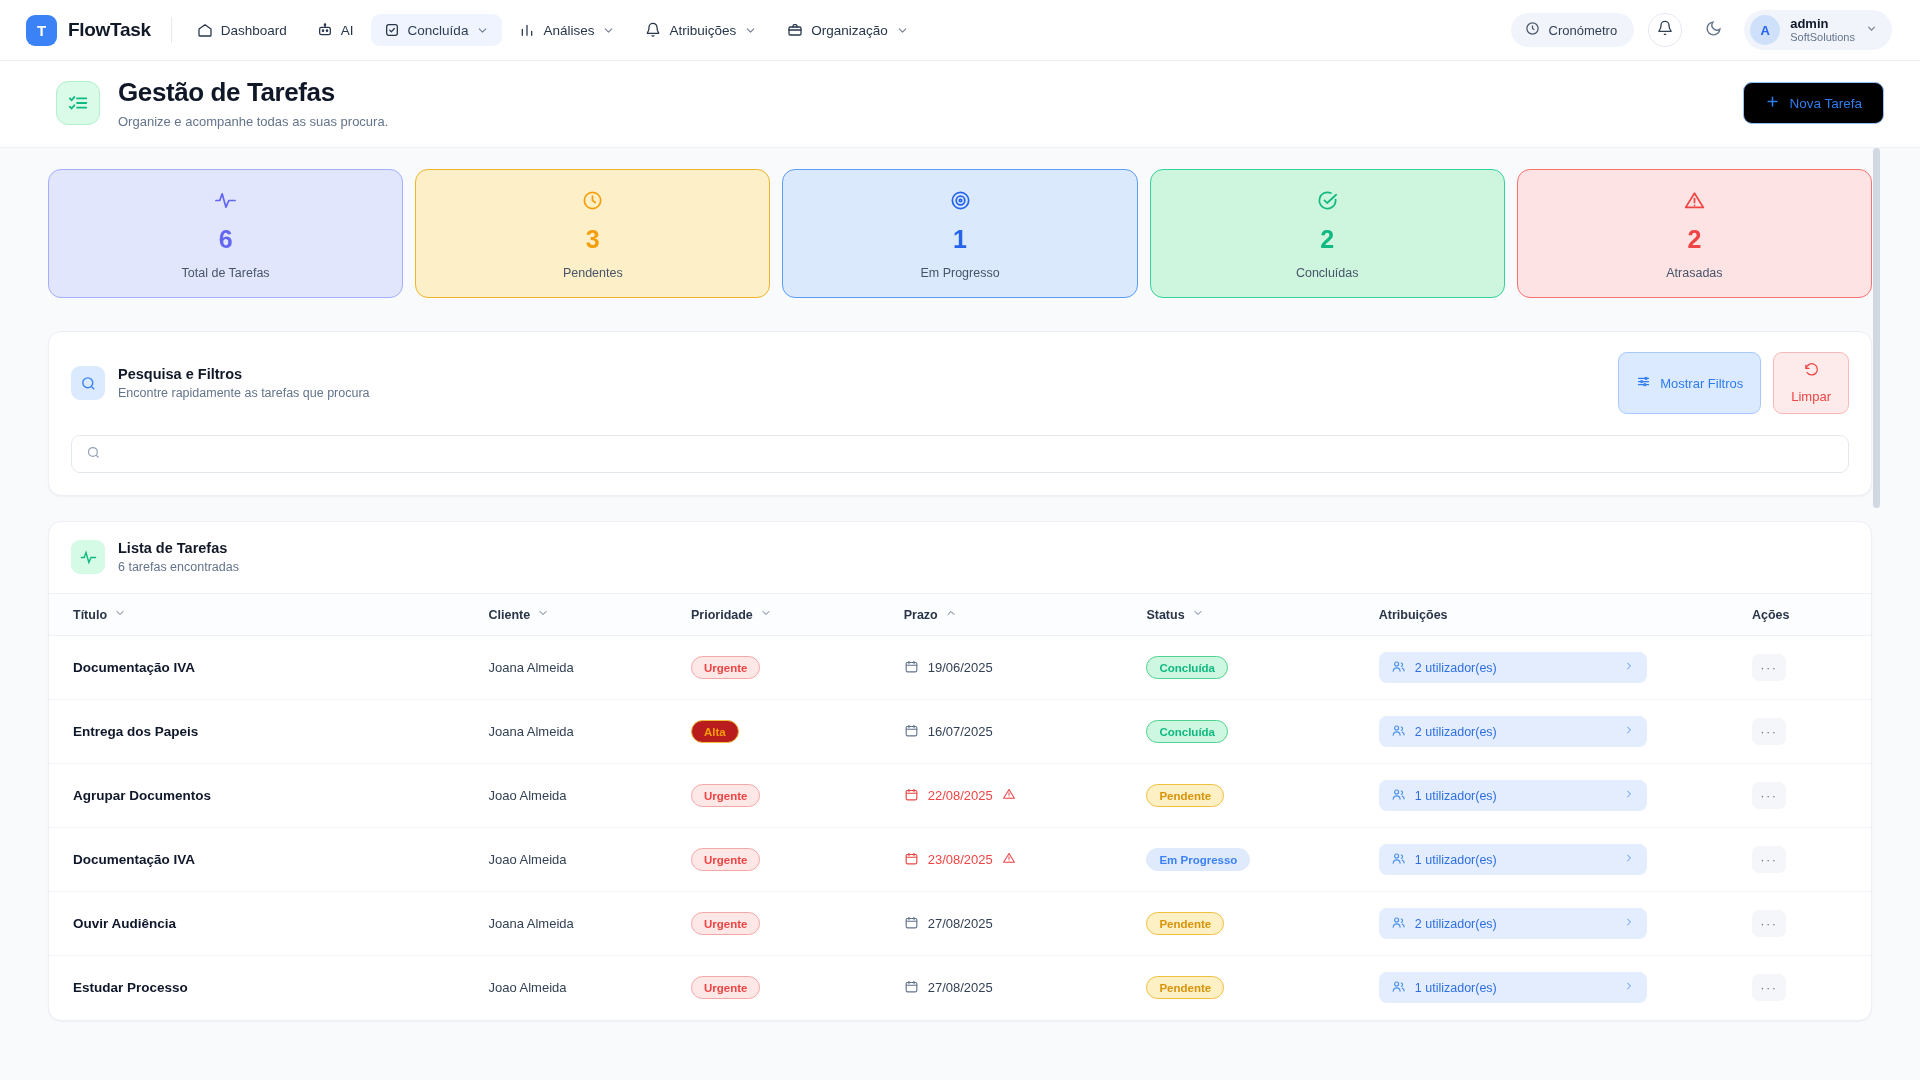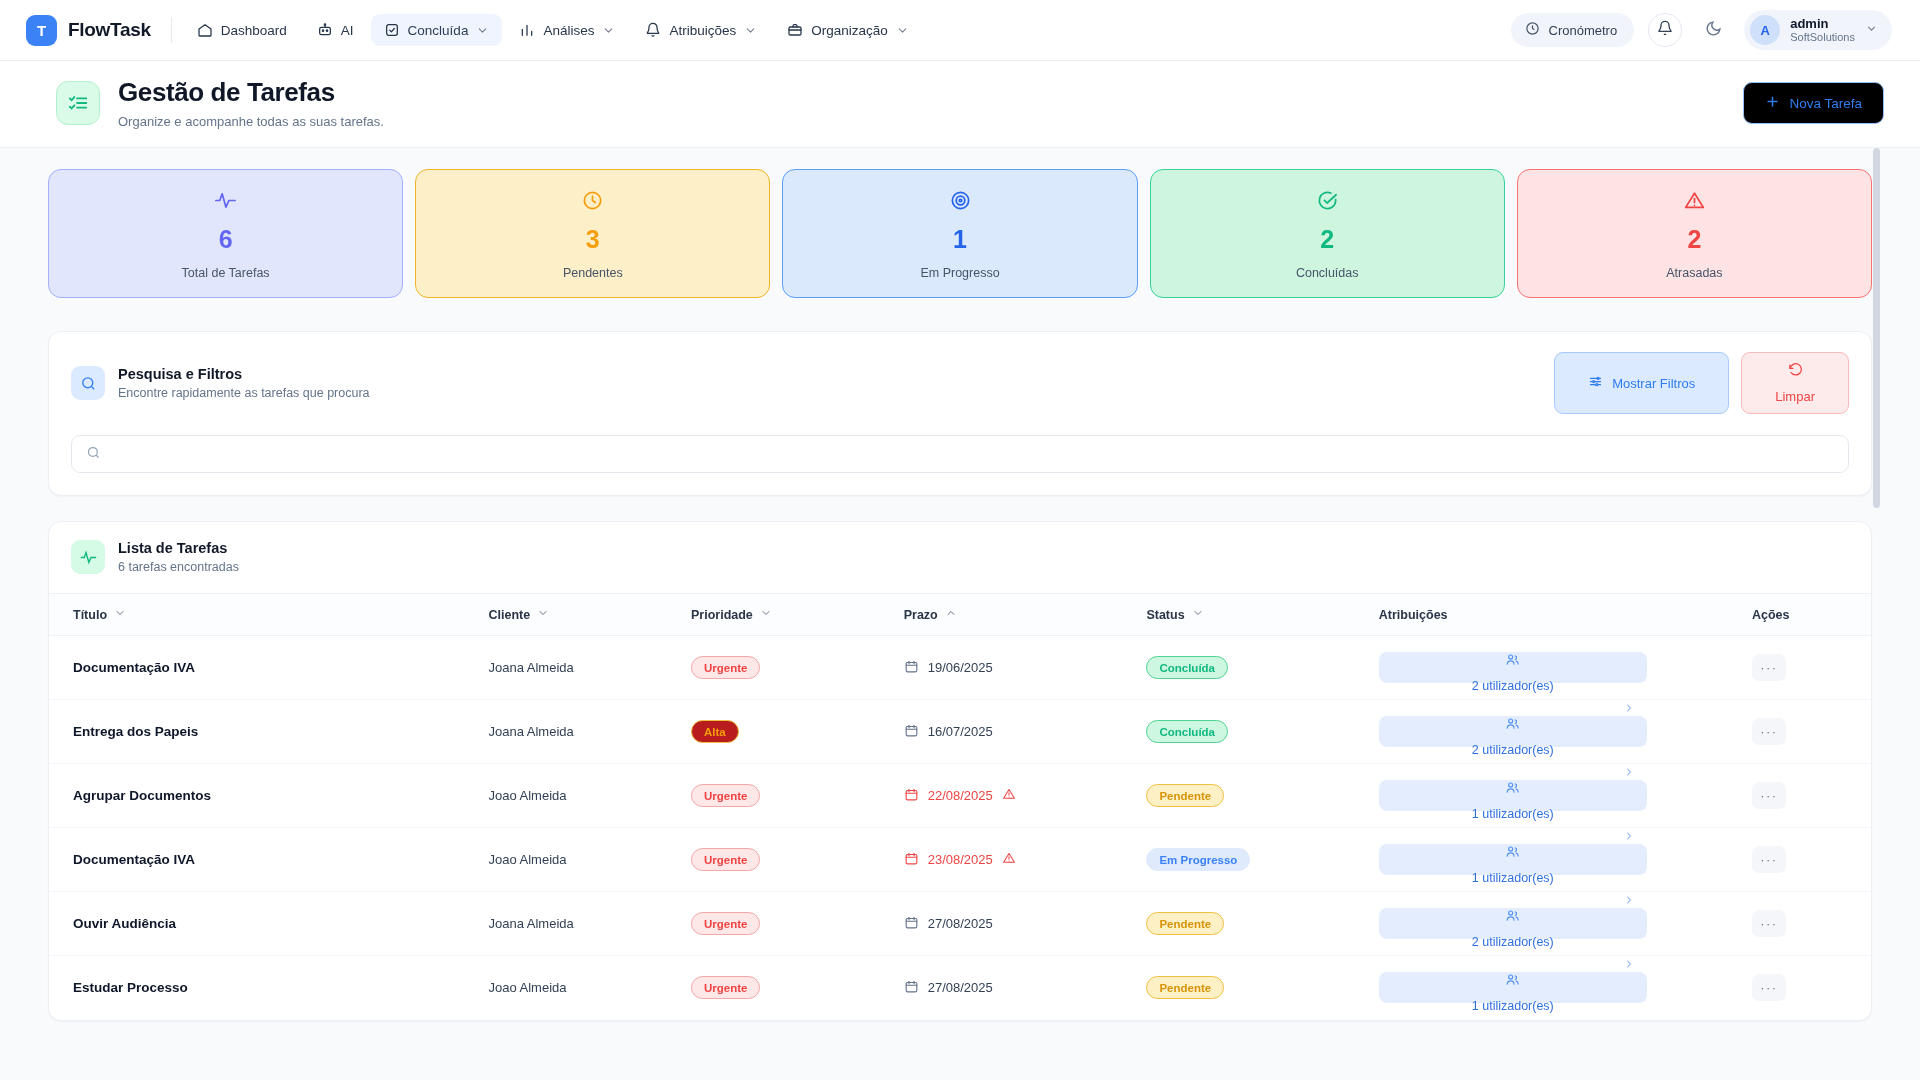--- a/index.html
+++ b/index.html
@@ -100,21 +100,21 @@
   .search-panel { margin-top: 33px; padding: 20px 22px 22px 22px; }
   .panel-head { display: flex; align-items: center; }
   .panel-ico { width: 34px; height: 34px; border-radius: 9px;
     display:flex; align-items:center; justify-content:center; margin-right: 13px; }
   .panel-ico.blue { background: #dbeafe; }
   .panel-ico.green { background: #d5fae5; }
   .panel-title { font-size: 14.5px; font-weight: 700; color: #111827; }
   .panel-sub { font-size: 12.5px; color: #64748b; margin-top: 4px; }
   .panel-actions { margin-left: auto; display: flex; gap: 12px; }
   .btn-soft {
-    display:flex; align-items:center; gap:9px; padding: 9px 33px;
+    display:flex; align-items:center; gap:9px; padding: 9px 17px;
     border-radius: 9px; font-size: 13px; cursor: pointer; border: 1px solid;
   }
   .btn-soft.blue { background:#dbeafe; border-color:#a8c9fb; color:#2f7cf0; }
   .btn-soft.red  { background:#fdeaea; border-color:#f7b9b9; color:#ef4444;flex-direction:column; }
   .search-field {
     margin-top: 21px; height: 38px; border: 1px solid #e3e8ef; border-radius: 9px;
     display: flex; align-items: center; padding: 0 14px; gap: 10px; cursor: text;
   }
   .search-field input {
     border: 0; outline: 0; flex: 1; font-size: 13px; color: #0f172a;
@@ -152,21 +152,21 @@
   .chip-alta     { background:#b91c1c; border-color:#f0c040; color:#f59e0b; }
   .chip-concluida{ background:#cdf7e0; border-color:#4fd392; color:#10b981; }
   .chip-pendente { background:#fdf0c4; border-color:#f0c040; color:#d99309; }
   .chip-progresso{ background:#dfeafd; border-color:#dfeafd; color:#3b82f6; }
 
   .prazo { display:flex; align-items:center; gap:9px; font-size:13px; color:#334155; }
   .prazo.late { color:#ef4444; }
   .assign-pill {
     display: flex; align-items: center; gap: 9px;
     background: #e3edfd; border-radius: 8px; height: 31px;
-    padding: 0 12px; width: 268px; font-size: 12.5px; color: #2f6fe0; cursor: pointer; flex-direction: column;
+    padding: 0 12px; width: 268px; font-size: 12.5px; color: #2f6fe0; cursor: pointer;
   }
   .assign-pill .arr { margin-left: auto; opacity:.9; }
   .dots-btn {
     width: 34px; height: 27px; border-radius: 7px; background: #f4f6f9;
     display: flex; align-items: center; justify-content: center;
     letter-spacing: 1.5px; color:#64748b; font-size: 13px; cursor: pointer;
   }
   .scrollbar {
     position: absolute; right: 40px; top: 0; width: 7px; height: 1080px;
   }
@@ -313,21 +313,21 @@
       <svg width="22" height="22" viewBox="0 0 24 24" fill="none" stroke="#10b981" stroke-width="2" stroke-linecap="round">
         <path d="M3 7l2 2 3-3.5"></path>
           <path d="M3 16l2 2 3-3.5"></path>
           <path d="M11 7h10"></path>
           <path d="M11 12h10"></path>
           <path d="M11 17h10"></path>
       </svg>
     </div>
     <div>
       <div class="page-title">Gestão de Tarefas</div>
-      <div class="page-sub">Organize e acompanhe todas as suas tarefas.</div>
+      <div class="page-sub">Organize e acompanhe todas as suas procura.</div>
     </div>
     <div class="new-task-btn">
       <span>
         <svg width="15" height="15" viewBox="0 0 24 24" fill="none" stroke="#2f7cf0" stroke-width="2.4" stroke-linecap="round">
           <path d="M12 5v14M5 12h14"></path>
           </svg>
       </span>
       <span>Nova Tarefa</span>
     </div>
   </div>

